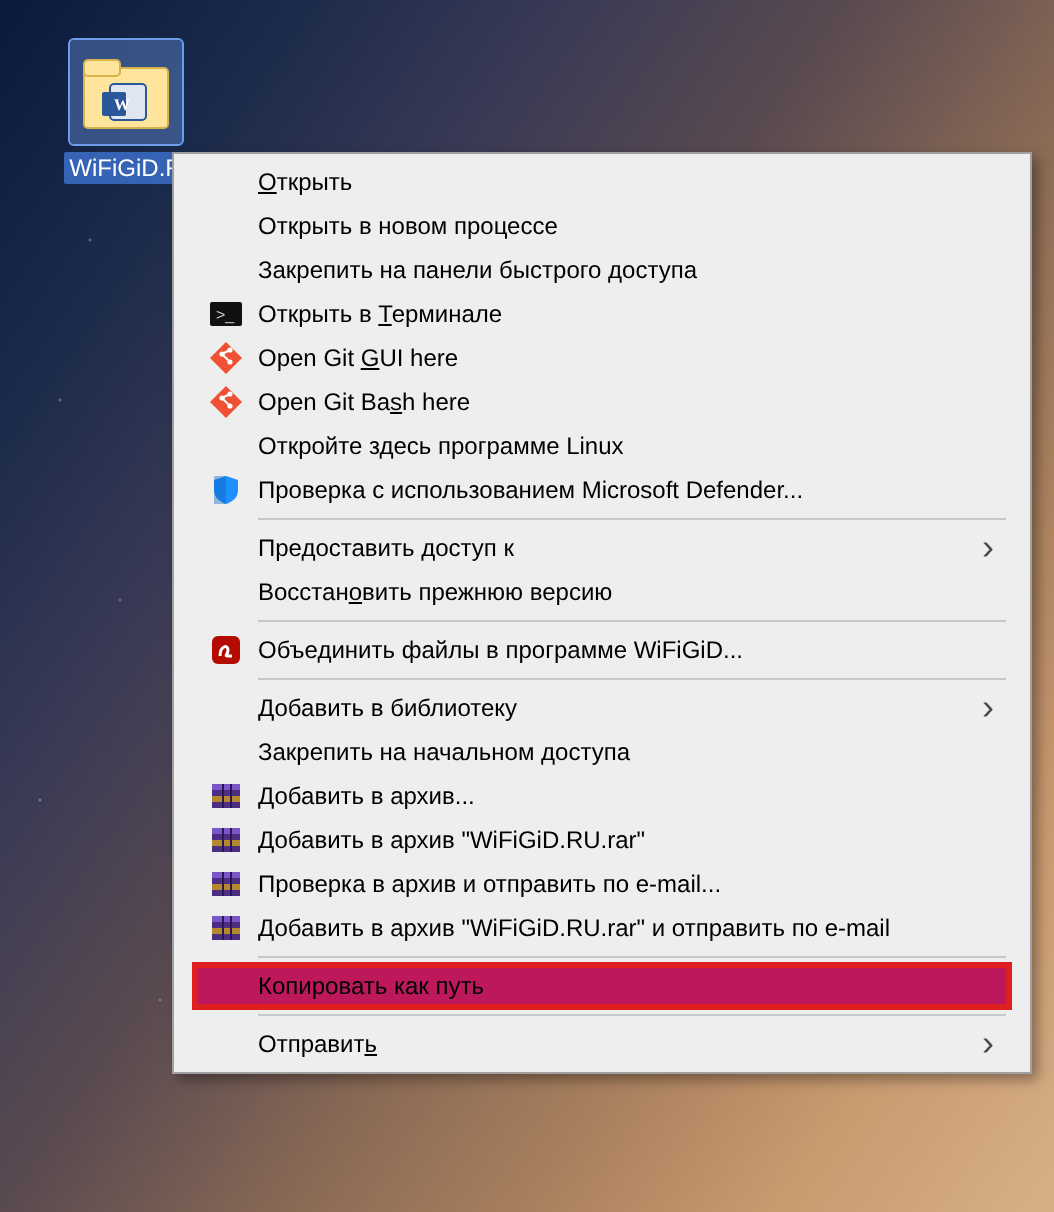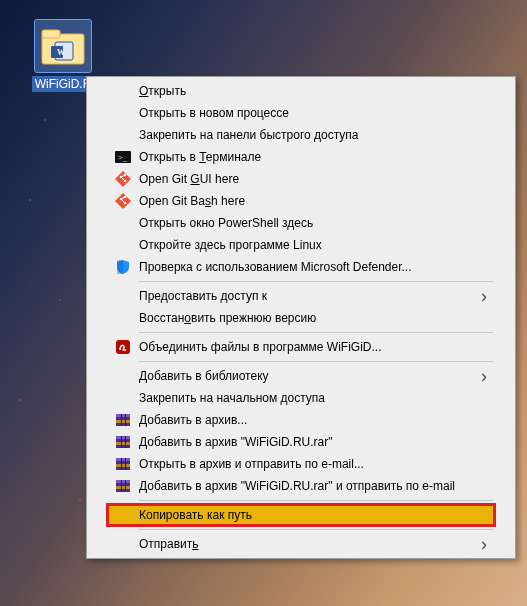--- a/index.html
+++ b/index.html
@@ -79,21 +79,21 @@
 
   
   .context-menu {
     position: absolute;
     top: 76px;
     left: 86px;
     width: 430px;
     background: #eeeeee;
     border: 1px solid #a0a0a0;
     box-shadow: 3px 3px 6px rgba(0,0,0,.35);
-    padding: 3px 20px;
+    padding: 3px 10px;
     box-sizing: border-box;
   }
   .menu-item {
     display: flex;
     align-items: center;
     height: 22px;
     padding: 0 26px 0 4px;
     position: relative;
     white-space: nowrap;
   }
@@ -118,21 +118,21 @@
   }
   .menu-sep{
     height:1px;
     margin:3px 2px 3px 32px;
     background:#c8c8c8;
   }
   .menu-item.highlight{
     outline:3px solid #e02020;
     outline-offset:-2px;
     z-index:2;
-    background:#eab308;
+    background:#be185d;
   }
   .u { text-decoration: underline; }
 
   
   .ico{width:16px;height:16px;}
 </style>
 </head>
 <body>
 
 <div class="desktop">
@@ -195,24 +195,20 @@
             <circle cx="10" cy="10" r="1.3" fill="#fff"></circle>
             <circle cx="10" cy="4" r="1.3" fill="#fff"></circle>
             <line x1="6" y1="6" x2="10" y2="10" stroke="#fff" stroke-width="1"></line>
             <line x1="6" y1="6" x2="10" y2="4" stroke="#fff" stroke-width="1"></line>
           </svg>
         </span>
         <span class="label">Open Git Ba<span class="u">s</span>h here</span>
       </div>
       <div class="menu-item">
         <span class="icon-slot"></span>
-        <span class="label">Открыть окно PowerShell здесь</span>
-      </div>
-      <div class="menu-item">
-        <span class="icon-slot"></span>
         <span class="label">Откройте здесь программе Linux</span>
       </div>
       <div class="menu-item">
         <span class="icon-slot">
           <svg class="ico" viewBox="0 0 16 16">
             <path d="M8 1 L14 3 V8 C14 12 11 14 8 15 C5 14 2 12 2 8 V3 Z" fill="#1e90ff"></path>
             <rect x="2" y="1" width="6" height="14" fill="#0a5fb4" opacity=".4"></rect>
           </svg>
         </span>
         <span class="label">Проверка с использованием Microsoft Defender...</span>
@@ -274,21 +270,21 @@
       <div class="menu-item">
         <span class="icon-slot">
           <svg class="ico" viewBox="0 0 16 16">
             <rect x="1" y="2" width="14" height="12" fill="#4b2e83"></rect>
             <rect x="1" y="2" width="14" height="3" fill="#7a57c9"></rect>
             <rect x="1" y="8" width="14" height="3" fill="#b5892b"></rect>
             <rect x="6" y="2" width="1" height="12" fill="#2a1850"></rect>
             <rect x="10" y="2" width="1" height="12" fill="#2a1850"></rect>
           </svg>
         </span>
-        <span class="label">Открыть в архив и отправить по e-mail...</span>
+        <span class="label">Проверка в архив и отправить по e-mail...</span>
       </div>
       <div class="menu-item">
         <span class="icon-slot">
           <svg class="ico" viewBox="0 0 16 16">
             <rect x="1" y="2" width="14" height="12" fill="#4b2e83"></rect>
             <rect x="1" y="2" width="14" height="3" fill="#7a57c9"></rect>
             <rect x="1" y="8" width="14" height="3" fill="#b5892b"></rect>
             <rect x="6" y="2" width="1" height="12" fill="#2a1850"></rect>
             <rect x="10" y="2" width="1" height="12" fill="#2a1850"></rect>
           </svg>

